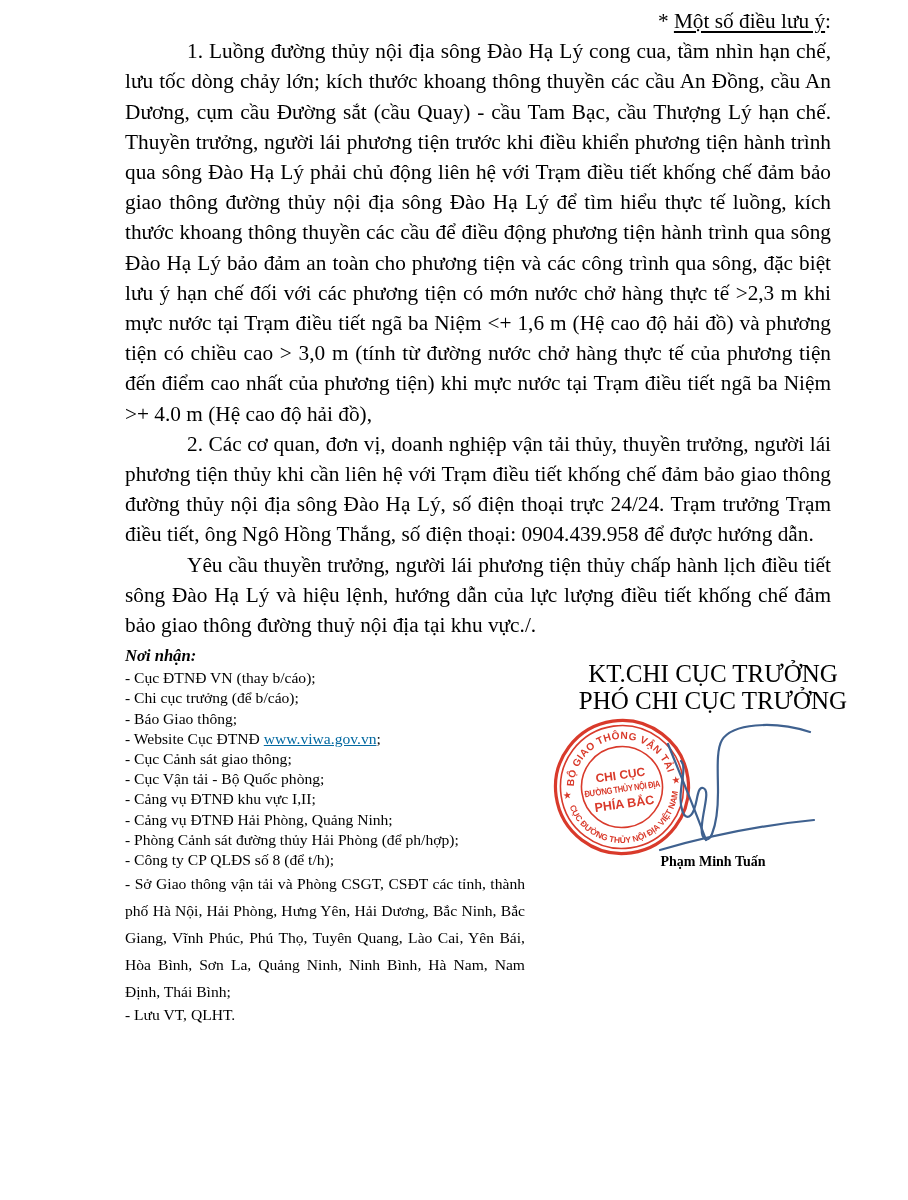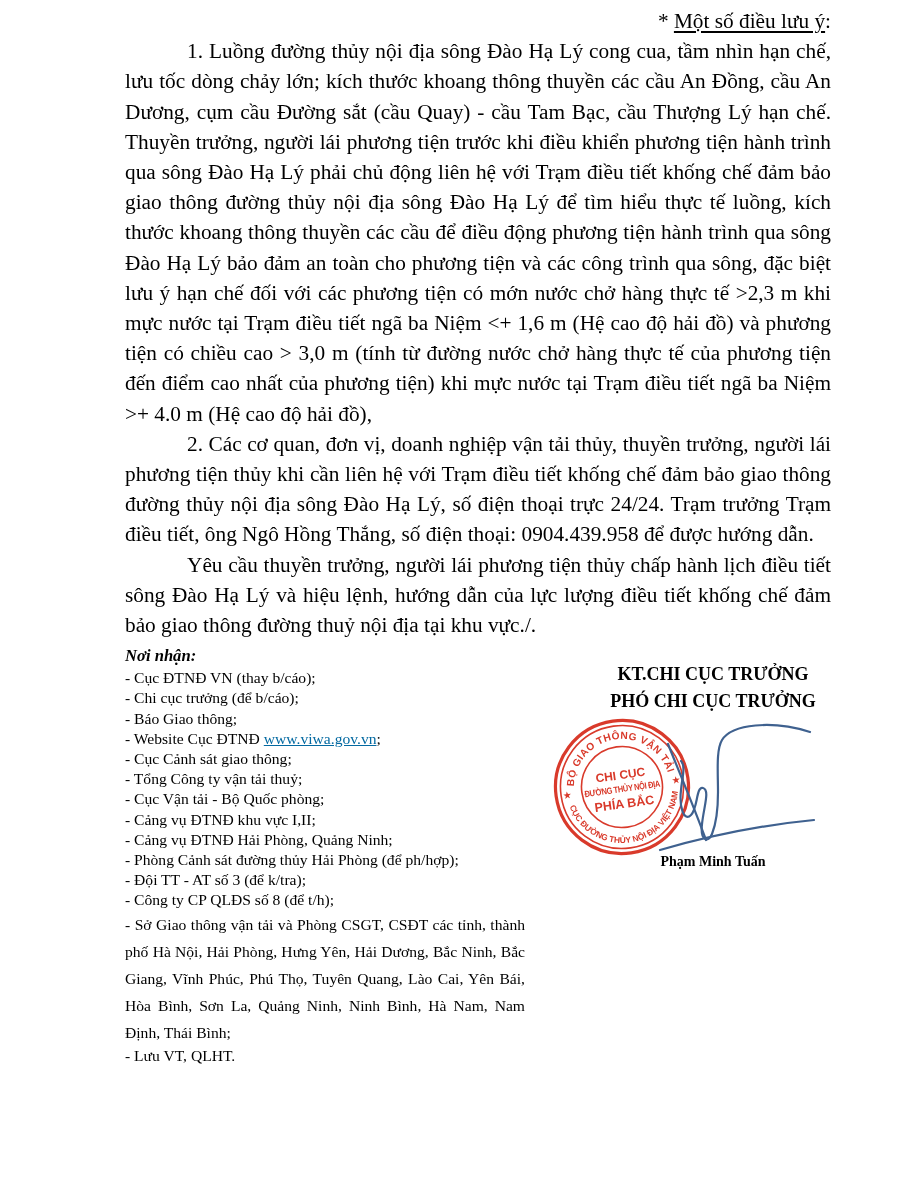--- a/index.html
+++ b/index.html
@@ -18,21 +18,21 @@
   .recipients {
     position:absolute; left:125px; top:646px; width:400px;
     font-size:15.6px; line-height:20.2px; text-align:left;
   }
   .recipients .heading { font-weight:bold; font-style:italic; font-size:16.6px; margin-bottom:2px; }
   .recipient-item { white-space:normal; }
   .recipient-item.justify { text-align:justify; line-height:27px; }
   a.web-link { color:#0369a1; text-decoration:underline; cursor:pointer; }
   .sign-title {
     position:absolute; left:548px; top:661px; width:330px;
-    text-align:center; font-weight:bold; font-size:18px; line-height:26.5px;
+    text-align:center; font-weight:normal; font-size:25px; line-height:26.5px;
   }
   .seal-svg { position:absolute; left:551px; top:716px; }
   .sig-svg  { position:absolute; left:632px; top:692px; }
   .signer-name {
     position:absolute; left:548px; top:854px; width:330px;
     text-align:center; font-weight:bold; font-size:14px;
   }
   .seal-sans { font-family:"Liberation Sans", sans-serif; font-weight:bold; }
 </style>
 </head>
@@ -46,26 +46,24 @@
 </div>
 
 <div class="recipients">
   <div class="heading">Nơi nhận:</div>
   <div>
       <div class="recipient-item">- Cục ĐTNĐ VN (thay b/cáo);</div>
       <div class="recipient-item">- Chi cục trưởng (để b/cáo);</div>
       <div class="recipient-item">-  Báo Giao thông;</div>
       <div class="recipient-item"><span>- Website Cục ĐTNĐ </span><a href="#" class="web-link">www.viwa.gov.vn</a><span>;</span></div>
       <div class="recipient-item">- Cục Cảnh sát giao thông;</div>
-      <div class="recipient-item">- Tổng Công ty vận tải thuỷ;</div>
       <div class="recipient-item">- Cục Vận tải - Bộ Quốc phòng;</div>
       <div class="recipient-item">- Cảng vụ ĐTNĐ khu vực I,II;</div>
       <div class="recipient-item">- Cảng vụ ĐTNĐ Hải Phòng, Quảng Ninh;</div>
       <div class="recipient-item">- Phòng Cảnh sát đường thủy Hải Phòng (để ph/hợp);</div>
-      <div class="recipient-item">- Đội TT - AT số 3 (để k/tra);</div>
       <div class="recipient-item">- Công ty CP QLĐS số 8 (để t/h);</div>
       <div class="recipient-item justify">- Sở Giao thông vận tải và Phòng CSGT, CSĐT các tỉnh, thành phố Hà Nội, Hải Phòng, Hưng Yên, Hải Dương, Bắc Ninh, Bắc Giang, Vĩnh Phúc, Phú Thọ, Tuyên Quang, Lào Cai, Yên Bái, Hòa Bình, Sơn La, Quảng Ninh, Ninh Bình, Hà Nam, Nam Định, Thái Bình;</div>
       <div class="recipient-item">- Lưu VT, QLHT.</div>
     </div>
 </div>
 
 <div class="sign-title">
   <div>KT.CHI CỤC TRƯỞNG</div>
   <div>PHÓ CHI CỤC TRƯỞNG</div>
 </div>

